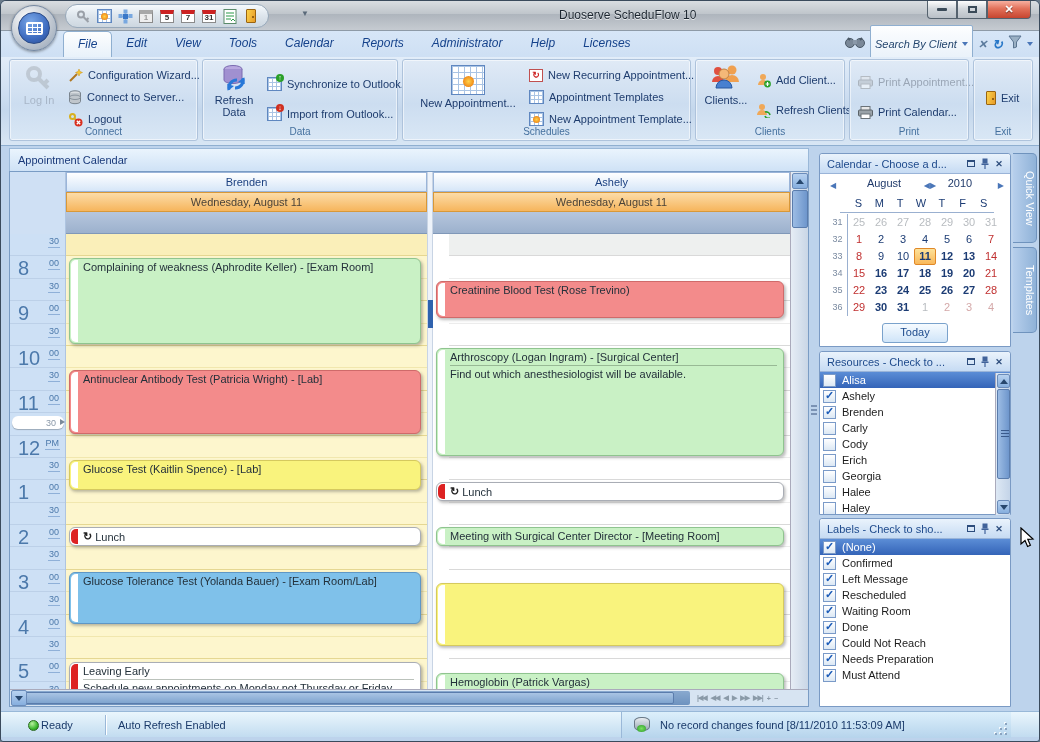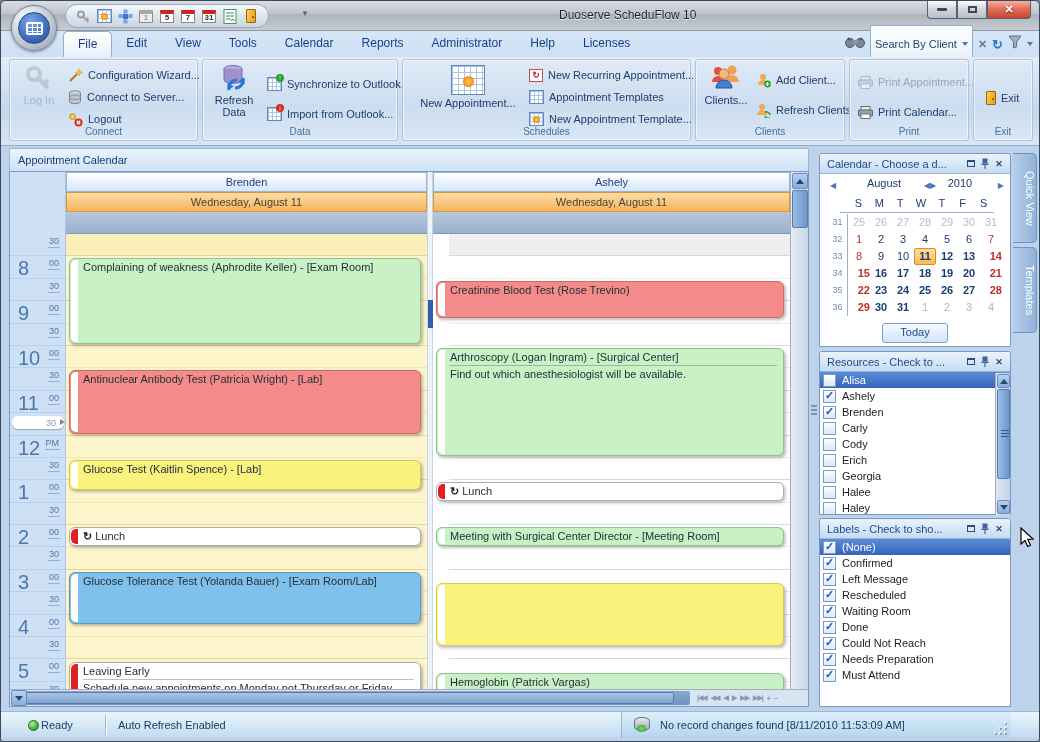--- a/index.html
+++ b/index.html
@@ -19,21 +19,21 @@
   .qat-dd{position:absolute;left:300px;top:8px;font-size:8px;color:#5a6a7a;}
   .title-text{position:absolute;left:558px;top:7px;font-size:12px;color:#1c2630;text-shadow:0 1px 0 rgba(255,255,255,.7);}
   .winbtns{position:absolute;right:8px;top:0;display:flex;z-index:5;}
   .wbtn{width:30px;height:18px;border:1px solid #55626e;border-top:none;display:flex;align-items:center;justify-content:center;background:linear-gradient(#fdfdfd,#d2d7dc 45%,#b9c0c7);}
   .wbtn.minb{border-radius:0 0 0 4px;}
   .wbtn.closeb{width:44px;border-radius:0 0 4px 0;background:linear-gradient(#f7b0a0,#e2715a 45%,#c64530);}
   .wbtn .bar{width:10px;height:3px;background:#3a4a58;border-radius:1px;}
   .wbtn .box{width:9px;height:7px;border:2px solid #3a4a58;}
   .wbtn.closeb span{color:#fff;font-size:11px;font-weight:bold;text-shadow:0 1px 1px rgba(0,0,0,.5);}
   
-  .tabrow{position:absolute;left:0;top:30px;width:100%;height:40px;background:linear-gradient(#d7e6f7,#c9dcf2);}
+  .tabrow{position:absolute;left:0;top:30px;width:100%;height:40px;background:linear-gradient(#d7e6f7,#c9dcf2);font-style:italic;}
   .tabs{position:absolute;left:62px;top:0;height:26px;display:flex;}
   .tab{padding:5px 14px 0 14px;font-size:12px;color:#15428b;height:26px;}
   .tab.active{background:linear-gradient(#fdfefe,#e8f1fa);border:1px solid #8fafd0;border-bottom:none;border-radius:5px 5px 0 0;}
   .tr-right{position:absolute;right:6px;top:2px;height:22px;display:flex;align-items:center;gap:5px;}
   .combo{display:flex;align-items:center;height:21px;background:linear-gradient(#fdfeff,#e7f0f9);border:1px solid #8fafd0;border-radius:2px;padding:18px 4px;gap:5px;}
   .combo .val{font-size:11px;color:#24466e;}
   .tri-dn{width:0;height:0;border-left:3.5px solid transparent;border-right:3.5px solid transparent;border-top:4px solid #4a76b8;}
   .gx{font-size:11px;color:#5a7a9c;font-weight:bold;}
   .grefresh{font-size:13px;color:#2878c8;font-weight:bold;}
   
@@ -68,21 +68,21 @@
   .nowpill{position:absolute;left:2px;right:1px;top:3px;height:13px;background:#fff;border-radius:6px;box-shadow:0 1px 1px rgba(0,0,0,.25);}
   .nowpill .nlab{position:absolute;right:8px;top:2px;font-size:9px;color:#8a98a8;}
   .nowpill .narr{position:absolute;right:-1px;top:3px;width:0;height:0;border-top:3.5px solid transparent;border-bottom:3.5px solid transparent;border-left:5px solid #7a8a9a;}
   .daycol{position:absolute;top:62px;height:457px;overflow:hidden;}
   .slotrow{width:100%;}
   .colsplit{position:absolute;top:0;width:6px;height:519px;background:#eef3fa;border-left:1px solid #c8d4e4;border-right:1px solid #c8d4e4;}
   .splitthumb{position:absolute;left:0;width:6px;background:#2f62ae;}
   
   .appt{position:absolute;left:3px;right:6px;border-radius:6px;border:1px solid #888;box-shadow:1.5px 2px 3px rgba(70,70,70,.35);overflow:hidden;}
   .stripe{position:absolute;left:1px;top:1px;bottom:1px;width:7px;border-radius:5px 0 0 5px;background:#fff;}
-  .atitle{margin:2px 6px 0 13px;font-size:11px;color:#23303a;white-space:nowrap;overflow:hidden;display:flex;align-items:flex-start;gap:3px;}
+  .atitle{margin:2px 6px 0 13px;font-size:11px;color:#23303a;white-space:nowrap;overflow:hidden;display:flex;align-items:center;gap:3px;}
   .atitle.uline{border-bottom:1px solid rgba(60,80,60,.35);padding-bottom:2px;}
   .anote{margin:2px 6px 0 13px;font-size:11px;color:#23303a;white-space:nowrap;overflow:hidden;}
   .recg{font-size:11px;font-weight:bold;color:#222;}
   
   .vscroll{position:absolute;right:0;top:0;width:18px;height:519px;background:linear-gradient(90deg,#e6edf5,#c9d6e6);border-left:1px solid #aab;}
   .sbtn{position:absolute;left:1px;width:16px;height:16px;background:linear-gradient(#b8d2f0,#86aede);border:1px solid #6b8cba;border-radius:2px;display:flex;align-items:center;justify-content:center;}
   .vthumb{position:absolute;left:1px;width:16px;background:linear-gradient(90deg,#9cbce4,#6e96cc);border:1px solid #5a7cac;border-radius:2px;}
   .tri-up{width:0;height:0;border-left:4px solid transparent;border-right:4px solid transparent;border-bottom:5px solid #27476e;}
   .tri-dn2{width:0;height:0;border-left:4px solid transparent;border-right:4px solid transparent;border-top:5px solid #27476e;}
   .hscroll{position:absolute;left:0;bottom:0;width:798px;height:17px;background:#d7e4f2;border-top:1px solid #aab;}
@@ -109,21 +109,21 @@
   .dhdr{display:flex;padding-left:8px;height:16px;border-bottom:1px solid #9ab0d0;margin-left:20px;width:154px;}
   .dhdr span{width:22px;text-align:center;font-size:11px;color:#1c3c74;}
   .mweeks{position:relative;margin:1px 0 0 8px;}
   .wrow{display:flex;height:17px;}
   .wnum{width:20px;font-size:9px;color:#7a8aa0;text-align:center;padding-top:3px;border-right:1px solid #9ab0d0;}
   .dcell{width:22px;text-align:center;font-size:11px;padding-top:2px;color:#1c3c74;}
   .dcell.out{color:#b8bcc0;}
   .dcell.outp{color:#d4a8a8;}
   .dcell.we{color:#c03030;}
   .dcell.wdb{font-weight:bold;}
-  .dcell.web{color:#c03030;font-weight:bold;text-align:right;}
+  .dcell.web{color:#c03030;font-weight:normal;}
   .dcell.sel{font-weight:bold;background:linear-gradient(#fde29a,#f9b85a);border:1px solid #e08828;border-radius:2px;padding-top:1px;}
   .todaywrap{text-align:center;margin-top:6px;}
   .todaybtn{display:inline-block;width:66px;height:20px;background:linear-gradient(#f6fbff,#cfe4f8);border:1px solid #7aa2cc;border-radius:3px;font-size:11px;color:#1c4a8c;padding-top:2px;text-align:center;}
   
   .clist{position:relative;overflow:hidden;}
   .crow{height:16px;display:flex;align-items:center;gap:6px;padding-left:3px;font-size:11px;color:#1c1c1c;}
   .crow.sel{background:linear-gradient(#5b8dd6,#3464b8);color:#fff;}
   .cbox{width:13px;height:13px;border:1px solid #7a9ac8;background:linear-gradient(#fff,#dce8f4);position:relative;flex:none;}
   .cbox.ck:after{content:"\2713";position:absolute;left:1px;top:-2px;font-size:11px;font-weight:bold;color:#1c5cb8;}
   .lscroll{position:absolute;right:0;top:0;width:15px;height:100%;background:linear-gradient(90deg,#dde8f4,#c4d4e8);border-left:1px solid #aab;}

